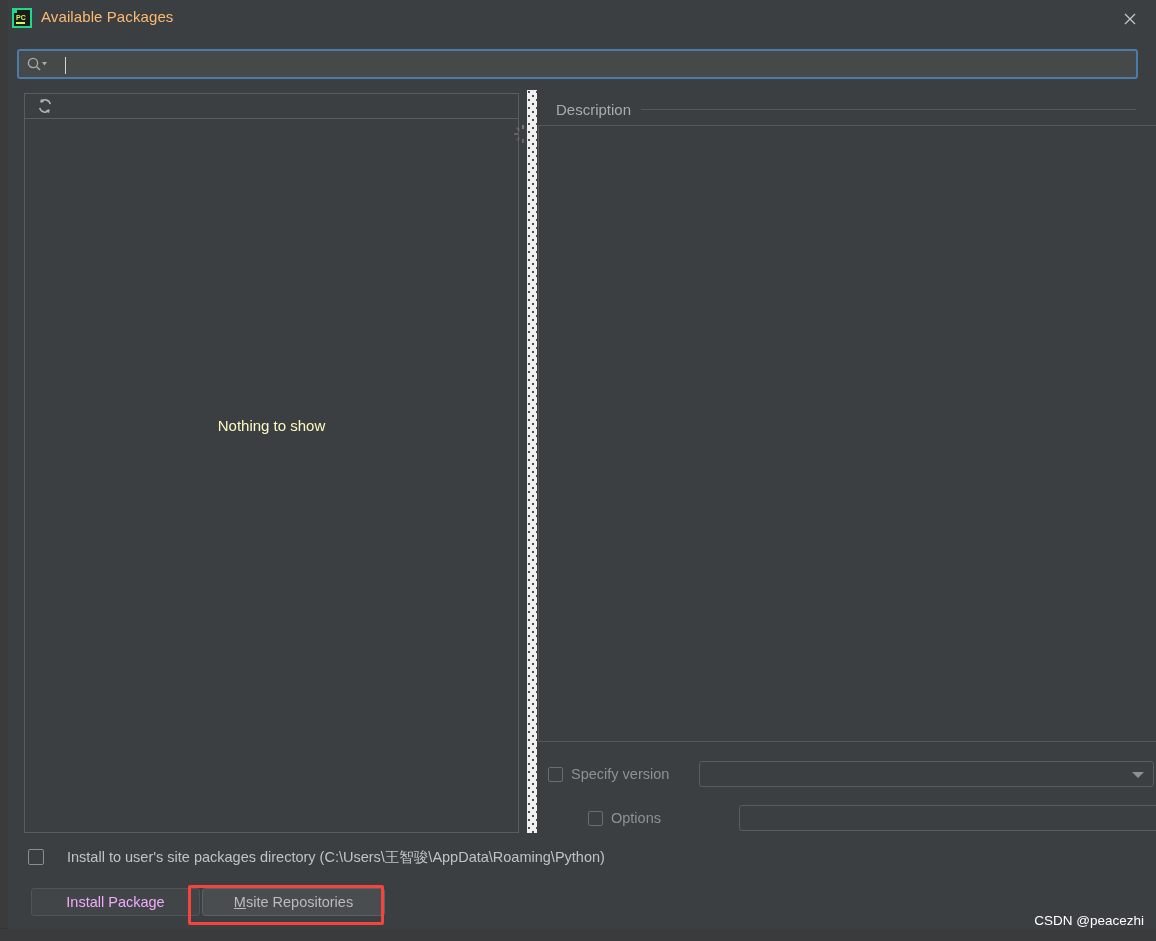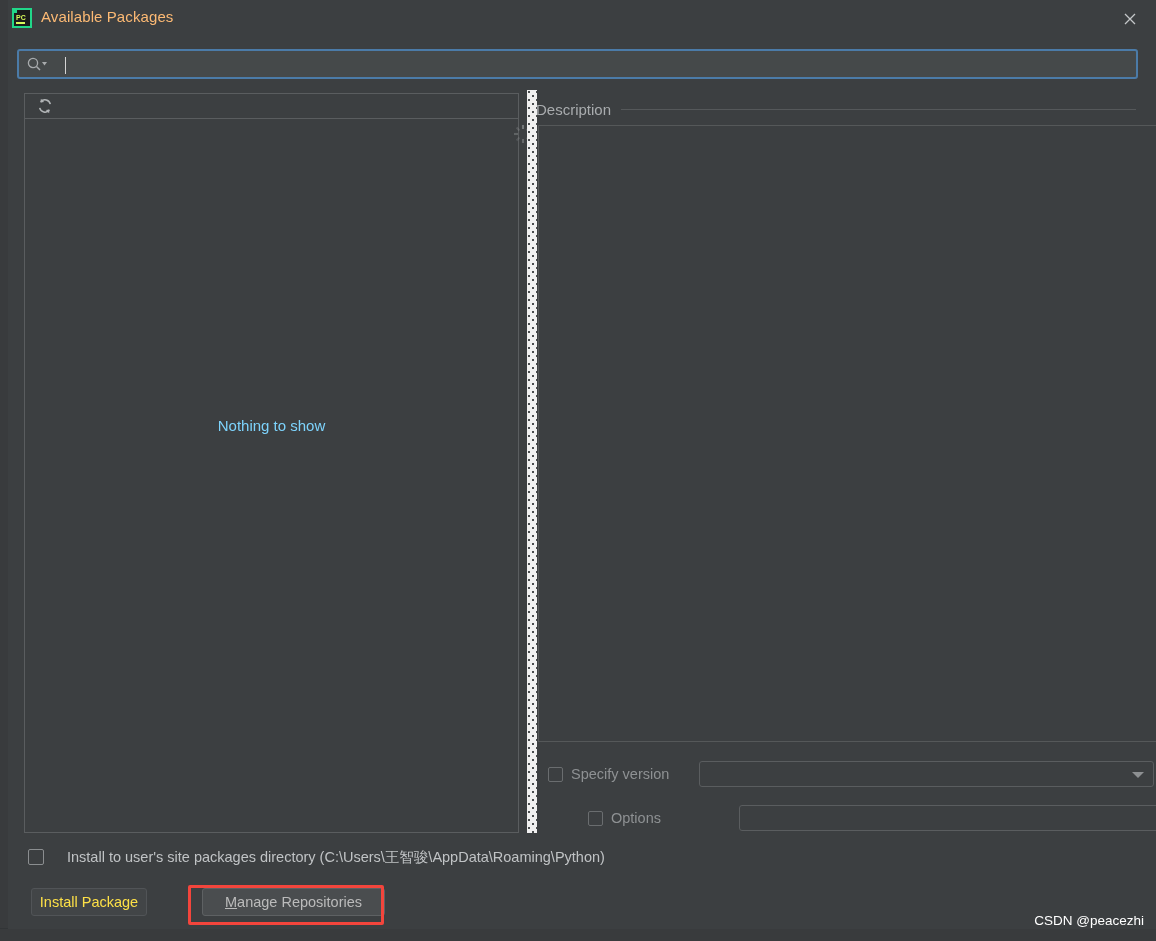--- a/index.html
+++ b/index.html
@@ -153,21 +153,21 @@
     overflow: hidden;
   }
   .nothing-to-show {
     position: absolute;
     left: 0; top: 0;
     width: 493px; height: 713px;
     display: flex;
     align-items: center;
     justify-content: center;
     font-size: 15px;
-    color: #7dd3fc;
+    color: #fef9c3;
     padding-bottom: 100px;
     box-sizing: border-box;
   }
   .spinner {
     position: absolute;
     left: 487px; top: 29px;
     width: 22px; height: 22px;
     opacity: .55;
   }
 
@@ -195,20 +195,21 @@
     left: 0; top: 8px;
     width: 602px; height: 22px;
     display: flex;
     align-items: center;
   }
   .desc-title {
     font-size: 15px;
     color: #a9acae;
     white-space: nowrap;
     padding-right: 10px;
+    margin-left: 20px;
   }
   .desc-rule {
     flex: 1;
     height: 1px;
     background: #55585a;
     margin-right: 2px;
   }
   .desc-body {
     position: absolute;
     left: 2px; top: 35px;
@@ -300,22 +301,22 @@
     color: #bbbbbb;
     display: flex;
     align-items: center;
     justify-content: center;
     font-family: "Liberation Sans", sans-serif;
     white-space: nowrap;
     cursor: pointer;
   }
   .btn.install {
     left: 11px;
-    width: 116px;
-    color: #fde047;
+    width: 169px;
+    color: #f0abfc;
     background: #424547;
     border-color: #515457;
     cursor: default;
   }
   .btn.manage {
     left: 182px;
     width: 183px;
   }
   .btn.manage .mnemonic { text-decoration: underline; }
   .redbox {
@@ -437,20 +438,20 @@
       <span class="cb enabled"></span>
       <span class="footer-check-label">Install to user's site packages directory (C:\Users\王智骏\AppData\Roaming\Python)</span>
     </div>
 
     <div class="footer-buttons">
       <span class="btn install">
         <span>Install Package</span>
       </span>
       <span class="btn manage">
         <span class="mnemonic">M</span>
-          <span>anage Repositories</span>
+          <span>site Repositories</span>
       </span>
     </div>
     <div class="redbox"></div>
 
     <div class="watermark">CSDN @peacezhi</div>
   </div>
 </div>
 
 </body></html>

